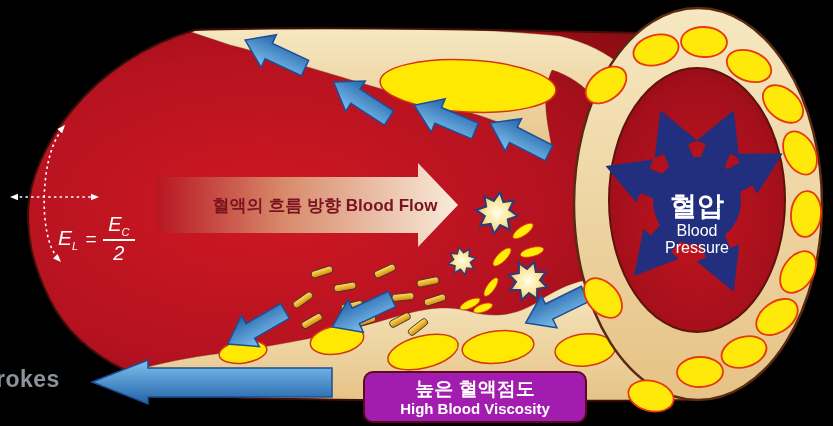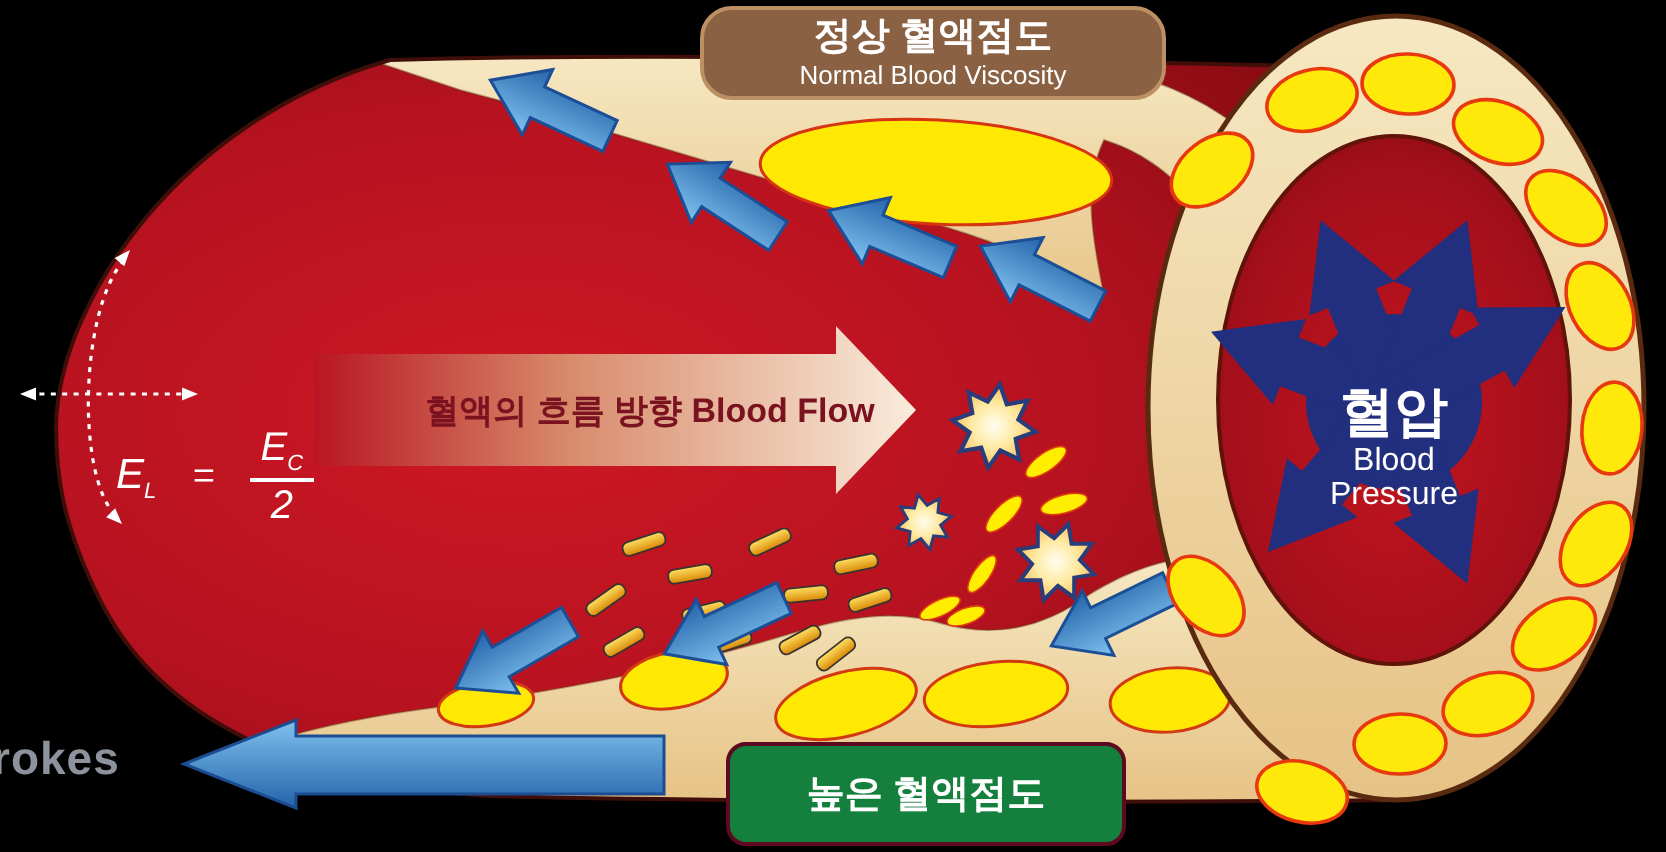--- a/index.html
+++ b/index.html
@@ -6,35 +6,35 @@
   #stage{position:relative;width:833px;height:426px;background:#000;overflow:hidden;
          font-family:"Liberation Sans","DejaVu Sans",sans-serif;}
   #stage svg{position:absolute;left:0;top:0;}
   .abs{position:absolute;}
   .badge{display:flex;flex-direction:column;align-items:center;justify-content:center;
          text-align:center;color:#fff;box-sizing:border-box;}
   .badge-normal{left:350px;top:3px;width:233px;height:47px;background:#8a6142;
                 border:2px solid #bd9064;border-radius:16px;}
   .badge-normal .ko{font-size:19px;font-weight:bold;line-height:22px;}
   .badge-normal .en{font-size:13px;line-height:15px;}
-  .badge-high{left:363px;top:371px;width:200px;height:52px;background:#15803d;
+  .badge-high{left:363px;top:371px;width:224px;height:52px;background:#a21caf;
               border:2px solid #5d0a20;border-radius:10px;}
   .badge-high .ko{font-size:19px;font-weight:bold;line-height:23px;}
   .badge-high .en{font-size:15px;font-weight:bold;line-height:17px;}
   .flow-label{left:160px;top:194px;width:330px;text-align:center;
               font-size:17px;font-weight:bold;color:#7b1220;}
   .pressure-label{left:637px;top:170px;width:120px;text-align:center;color:#fff;margin-top:20px;}
   .pressure-label .ko{font-size:27px;font-weight:bold;line-height:32px;}
   .pressure-label .en{font-size:16px;line-height:17px;}
   .shear-label{left:125px;top:369px;width:185px;height:26px;display:flex;
                align-items:center;justify-content:center;gap:9px;color:#fff;}
   .shear-label .ko{font-size:17px;font-weight:bold;}
   .shear-label .en{font-size:15px;font-weight:bold;}
   .watermark{left:-4px;top:366px;color:#8d939c;font-size:23px;font-weight:bold;letter-spacing:.5px;}
-  .formula{left:58px;top:213px;display:flex;align-items:center;gap:18px;color:#fff;font-style:italic;}
+  .formula{left:58px;top:213px;display:flex;align-items:center;gap:7px;color:#fff;font-style:italic;}
   .formula .base{font-size:21px;}
   .formula sub{font-size:11px;}
   .formula .eq{font-size:19px;}
   .frac{display:flex;flex-direction:column;align-items:center;}
   .frac .num{font-size:20px;padding:0 5px 1px 5px;border-bottom:2px solid #fff;}
   .frac .den{font-size:20px;padding-top:1px;}
 </style>
 </head>
 <body>
 
@@ -192,36 +192,33 @@
   <g fill="#fff" stroke="none">
     <use href="#dashHead" transform="translate(65,125) rotate(-49)"></use>
     <use href="#dashHead" transform="translate(61,262) rotate(45)"></use>
     <use href="#dashHead" transform="translate(99,197)"></use>
     <use href="#dashHead" transform="translate(10,197) rotate(180)"></use>
   </g>
 
   <polygon points="92,382 148,360 148,368 332,368 332,397 148,397 148,404" fill="url(#gradBlue)" stroke="#1c4d92" stroke-width="1.5"></polygon>
 </svg>
 
-<div class="abs badge badge-normal">
-  <div class="ko">정상 혈액점도</div>
-  <div class="en">Normal Blood Viscosity</div>
-</div>
 
 <div class="abs flow-label">혈액의 흐름 방향 Blood Flow</div>
 
 <div class="abs pressure-label">
   <div class="ko">혈압</div>
   <div class="en">Blood</div>
   <div class="en">Pressure</div>
 </div>
 
 
 <div class="abs badge badge-high">
   <div class="ko">높은 혈액점도</div>
+  <div class="en">High Blood Viscosity</div>
 </div>
 
 <div class="abs formula">
   <span class="base"><span>E</span><sub>L</sub></span>
   <span class="eq">=</span>
   <span class="frac">
     <span class="num"><span>E</span><sub>C</sub></span>
     <span class="den">2</span>
   </span>
 </div>

